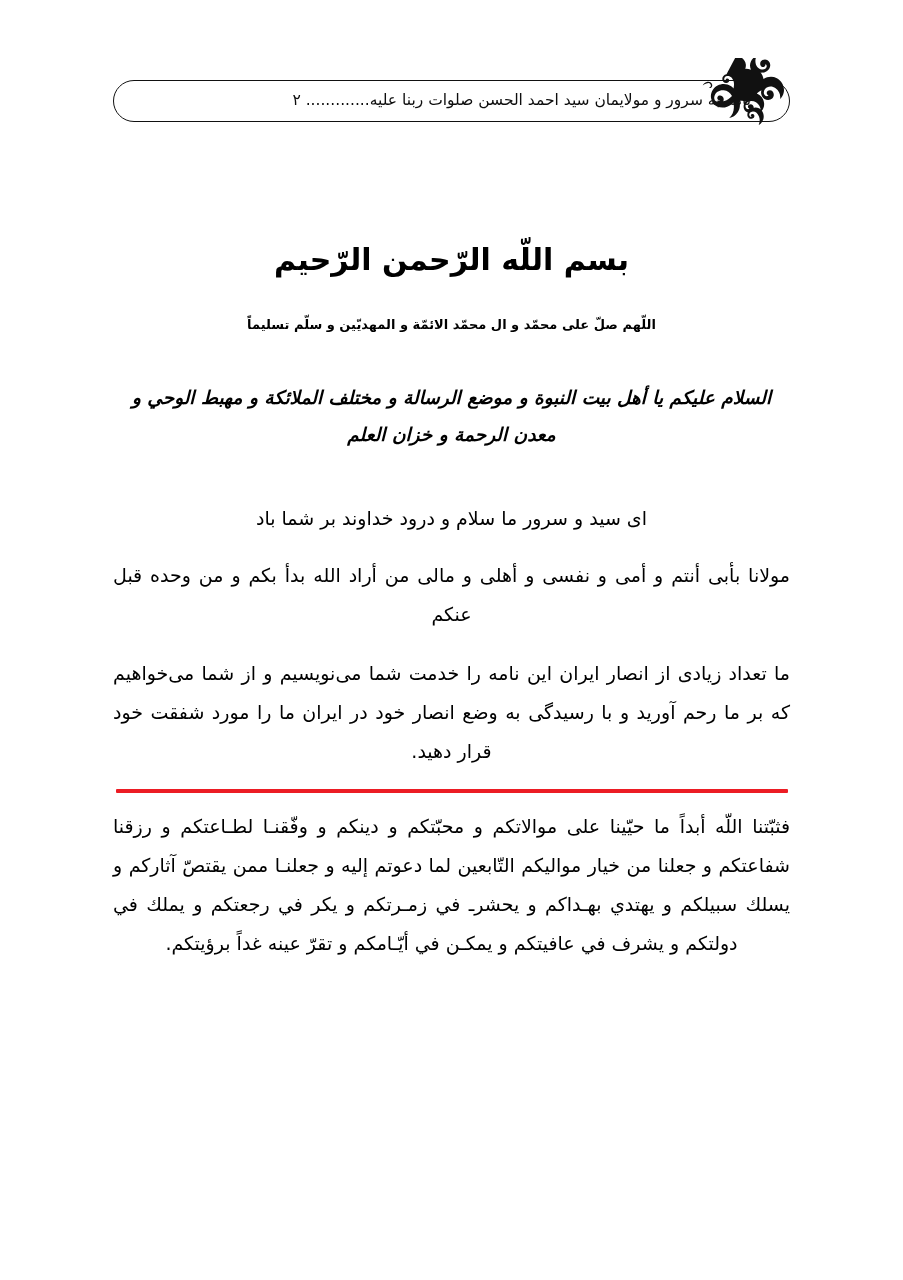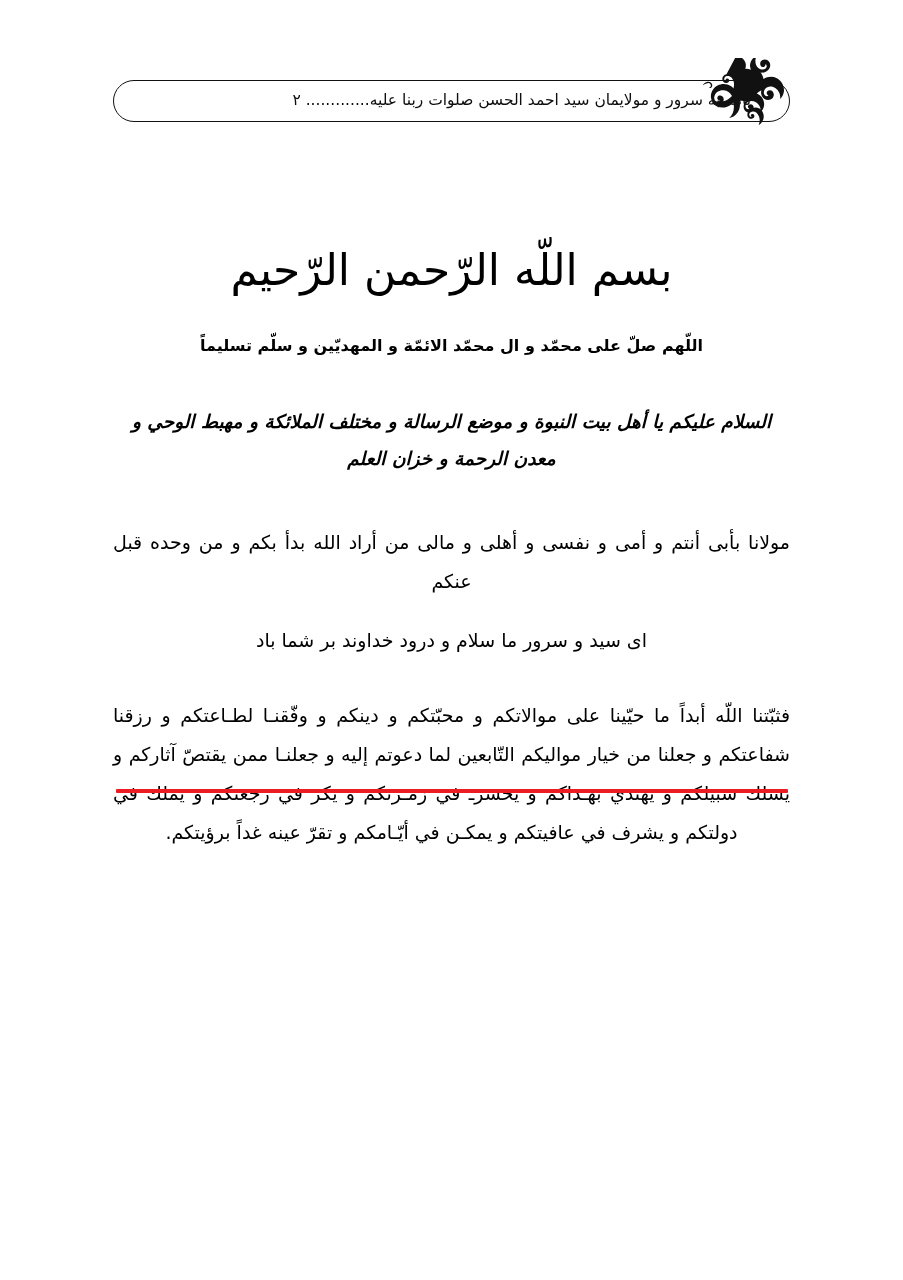--- a/index.html
+++ b/index.html
@@ -76,30 +76,30 @@
     position: absolute;
     left: 113px;
     top: 240px;
     width: 677px;
     direction: rtl;
     text-align: justify;
     text-align-last: center;
   }
 
   .basmala {
-    font-size: 44px;
-    font-weight: 400;
+    font-size: 30px;
+    font-weight: 700;
     text-align: right;
     line-height: 1.35;
     margin: 0 0 34px 0;
     letter-spacing: 0.5px;
   }
 
   .salawat {
-    font-size: 16px;
+    font-size: 13px;
     font-weight: 700;
     text-align: center;
     line-height: 1.6;
     margin: 0 0 44px 0;
   }
 
   .salam {
     font-size: 18.5px;
     font-weight: 700;
     text-align: center;
@@ -159,24 +159,25 @@
   </div>
 
   <div class="content">
 
     <div class="basmala">بسم اللّه الرّحمن الرّحيم</div>
 
     <div class="salawat">اللّهم صلّ على محمّد و ال محمّد الائمّة و المهديّين و سلّم تسليماً</div>
 
     <div class="salam">السلام عليكم يا أهل بيت النبوة و موضع الرسالة و مختلف الملائكة و مهبط الوحي و معدن الرحمة و خزان العلم</div>
 
+    <p class="para tight">ای سید و سرور ما سلام و درود خداوند بر شما باد</p>
+
     <p class="para">مولانا بأبى أنتم و أمى و نفسى و أهلى و مالى من أراد الله بدأ بكم و من وحده قبل عنكم</p>
 
-    <p class="para tight">ای سید و سرور ما سلام و درود خداوند بر شما باد</p>
-
+    <p class="para"><span>ما تعداد زیادی از انصار ایران این نامه را خدمت شما می‌نویسیم و از شما </span><span>می‌خواهیم که بر ما رحم آورید و با رسیدگی به وضع انصار خود در ایران</span><span> ما را مورد شفقت خود قرار دهید.</span></p>
 
     <p class="dua">فثبّتنا اللّه أبداً ما حيّينا على موالاتكم و محبّتكم و دينكم و وفّقنـا لطـاعتكم و رزقنا شفاعتكم و جعلنا من خيار مواليكم التّابعين لما دعوتم إليه و جعلنـا ممن يقتصّ آثاركم و يسلك سبيلكم و يهتدي بهـداكم و يحشرـ في زمـرتكم و يكر في رجعتكم و يملك في دولتكم و يشرف في عافيتكم و يمكـن في أيّـامكم و تقرّ عينه غداً برؤيتكم.</p>
 
   </div>
 
   <div class="red-rule" style="background: rgb(236, 28, 36);"></div>
 
 </div>
 
 </body></html>

